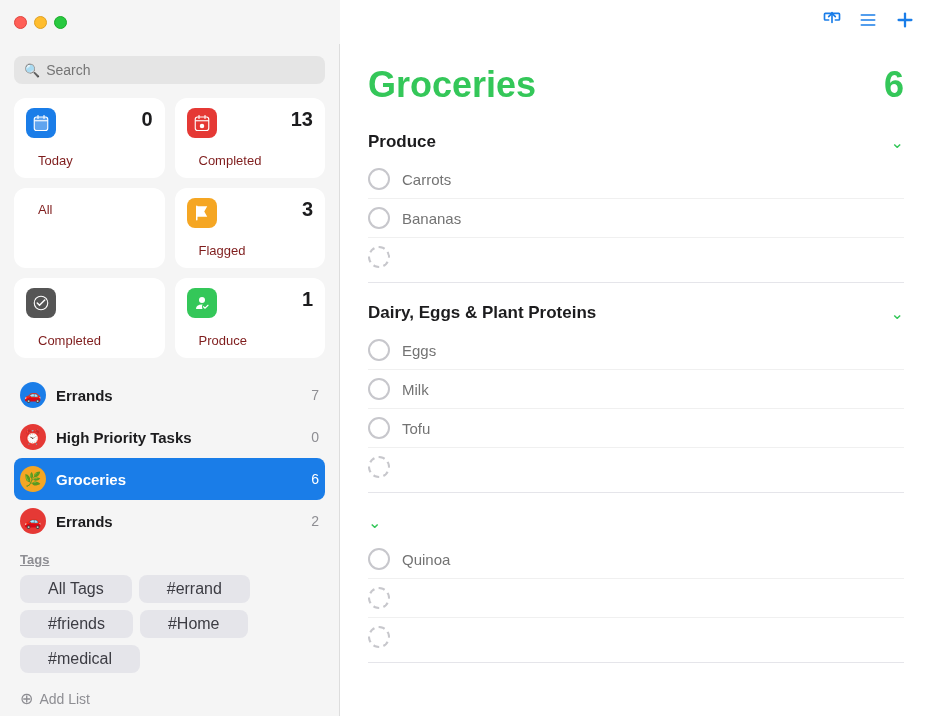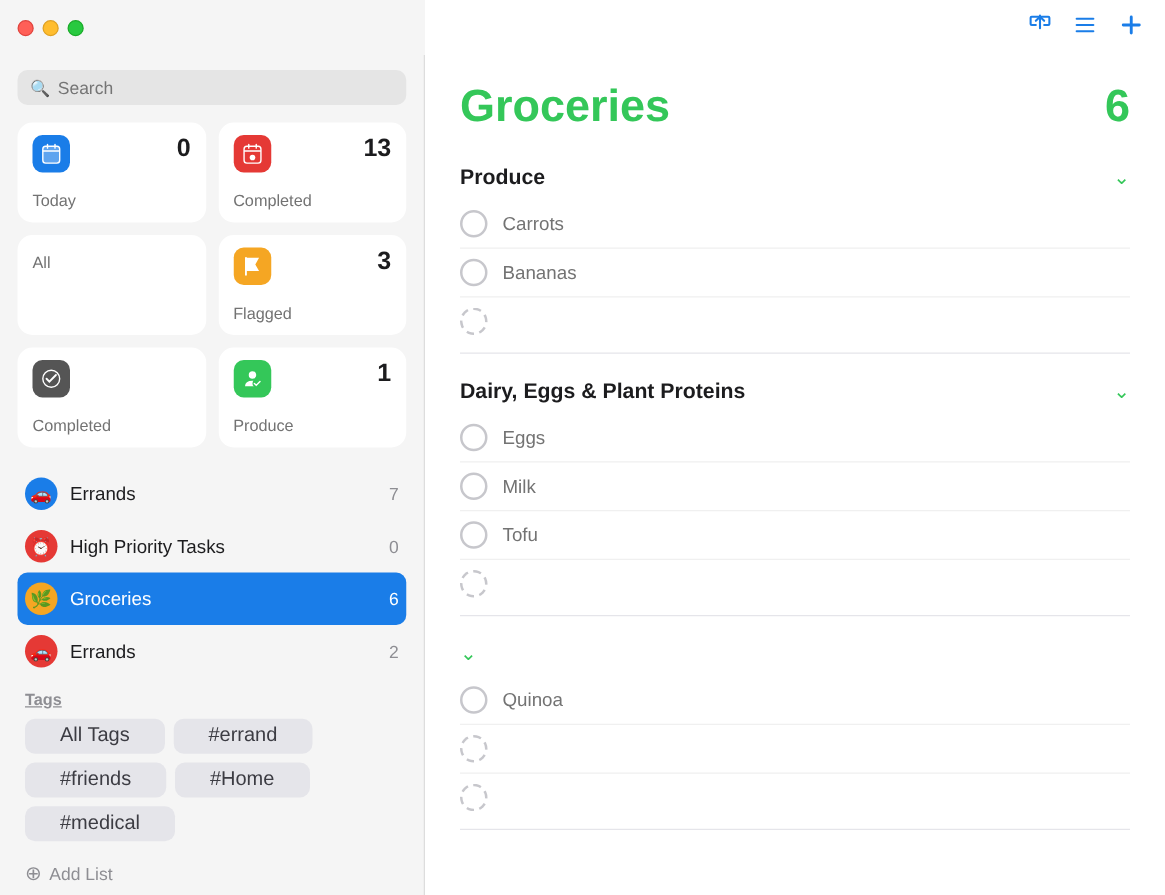--- a/index.html
+++ b/index.html
@@ -110,22 +110,23 @@
       font-size: 16px;
     }
     .smart-card-count {
       font-size: 20px;
       font-weight: 600;
       color: #1c1c1e;
     }
     .smart-card-label {
       font-size: 13px;
       font-weight: 500;
-      color: #737373;
+      color: #7f1d1d;
       margin-top: 4px;
+      margin-left: 12px;
     }
     .icon-today { background: #1a7de8; }
     .icon-scheduled { background: #e53935; }
     .icon-all { background: #555; }
     .icon-flagged { background: #f5a623; }
     .icon-completed { background: #555; }
     .icon-assigned { background: #34c759; }
 
     
     .list-section {
@@ -152,21 +153,21 @@
       border-radius: 50%;
       display: flex;
       align-items: center;
       justify-content: center;
       font-size: 14px;
       flex-shrink: 0;
     }
     .list-label {
       flex: 1;
       font-size: 15px;
-      font-weight: 400;
+      font-weight: 700;
       color: #1c1c1e;
     }
     .list-count {
       font-size: 14px;
       color: #8e8e93;
     }
 
     
     .tags-section {
       margin-top: 10px;

